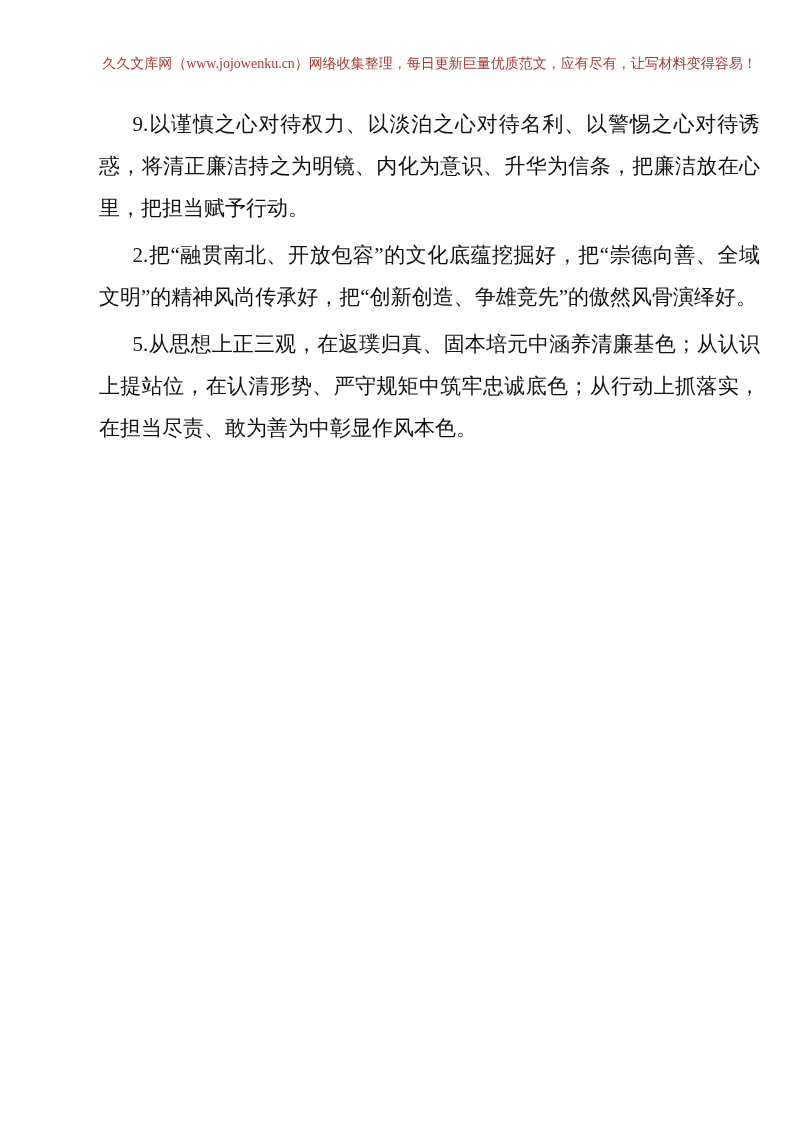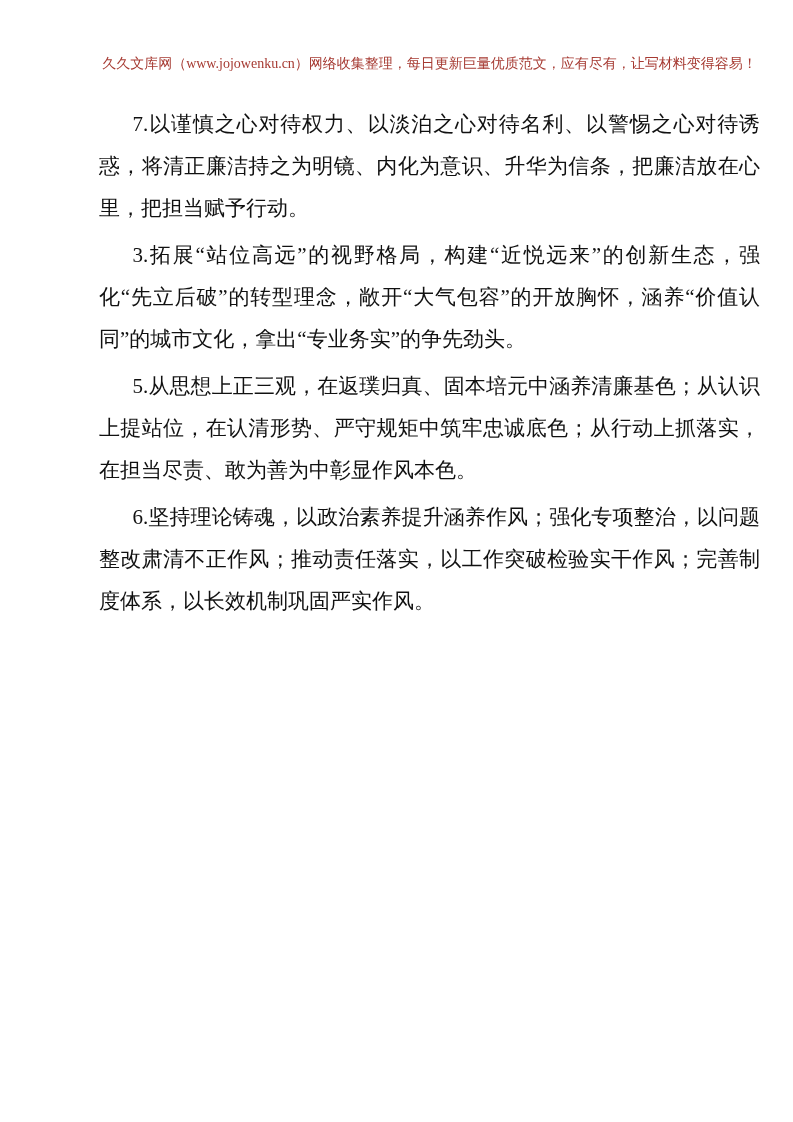--- a/index.html
+++ b/index.html
@@ -40,18 +40,17 @@
   .para + .para {
     margin-top: 5px;
   }
 </style>
 </head>
 <body>
 
 <div class="page">
   <div class="watermark-header" style="color: rgb(166, 58, 50);">久久文库网（www.jojowenku.cn）网络收集整理，每日更新巨量优质范文，应有尽有，让写材料变得容易！</div>
   <div class="paragraphs">
-      <p class="para">7.以谨慎之心对待权力、以淡泊之心对待名利、以警惕之心对待诱惑，将清正廉洁持之为明镜、内化为意识、升华为信条，把廉洁放在心里，把担当赋予行动。</p>
-      <p class="para">3.拓展“站位高远”的视野格局，构建“近悦远来”的创新生态，强化“先立后破”的转型理念，敞开“大气包容”的开放胸怀，涵养“价值认同”的城市文化，拿出“专业务实”的争先劲头。</p>
+      <p class="para">9.以谨慎之心对待权力、以淡泊之心对待名利、以警惕之心对待诱惑，将清正廉洁持之为明镜、内化为意识、升华为信条，把廉洁放在心里，把担当赋予行动。</p>
+      <p class="para">2.把“融贯南北、开放包容”的文化底蕴挖掘好，把“崇德向善、全域文明”的精神风尚传承好，把“创新创造、争雄竞先”的傲然风骨演绎好。</p>
       <p class="para">5.从思想上正三观，在返璞归真、固本培元中涵养清廉基色；从认识上提站位，在认清形势、严守规矩中筑牢忠诚底色；从行动上抓落实，在担当尽责、敢为善为中彰显作风本色。</p>
-      <p class="para">6.坚持理论铸魂，以政治素养提升涵养作风；强化专项整治，以问题整改肃清不正作风；推动责任落实，以工作突破检验实干作风；完善制度体系，以长效机制巩固严实作风。</p>
     </div>
 </div>
 
 </body></html>

